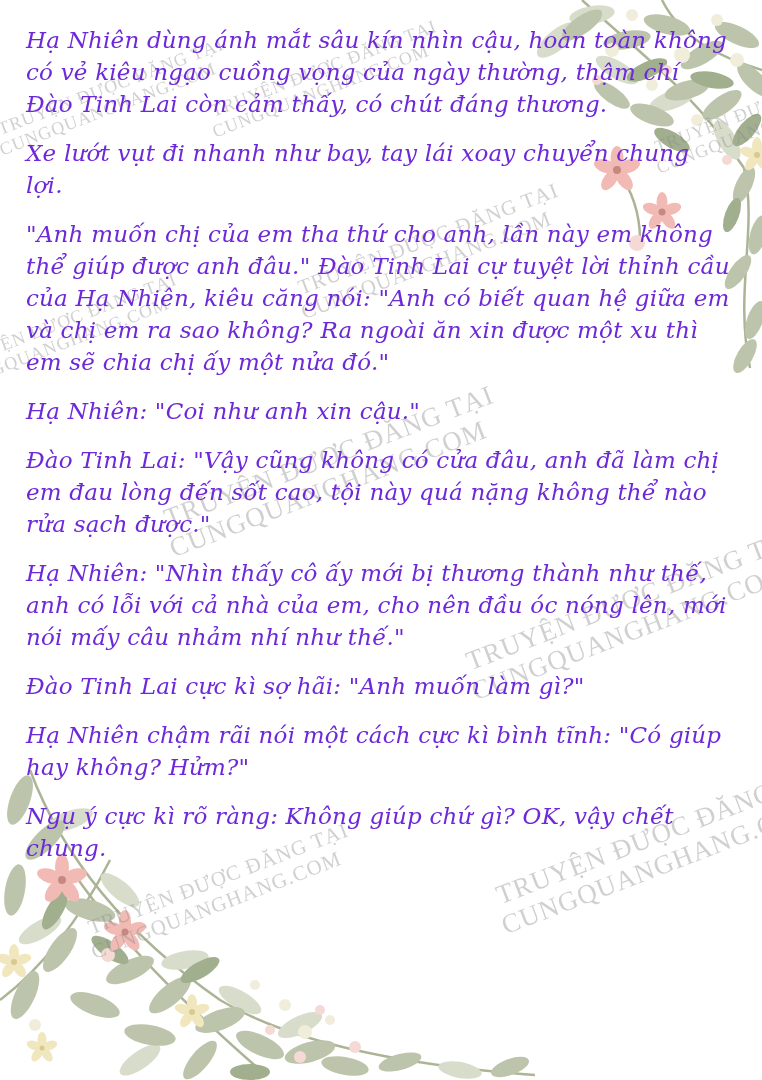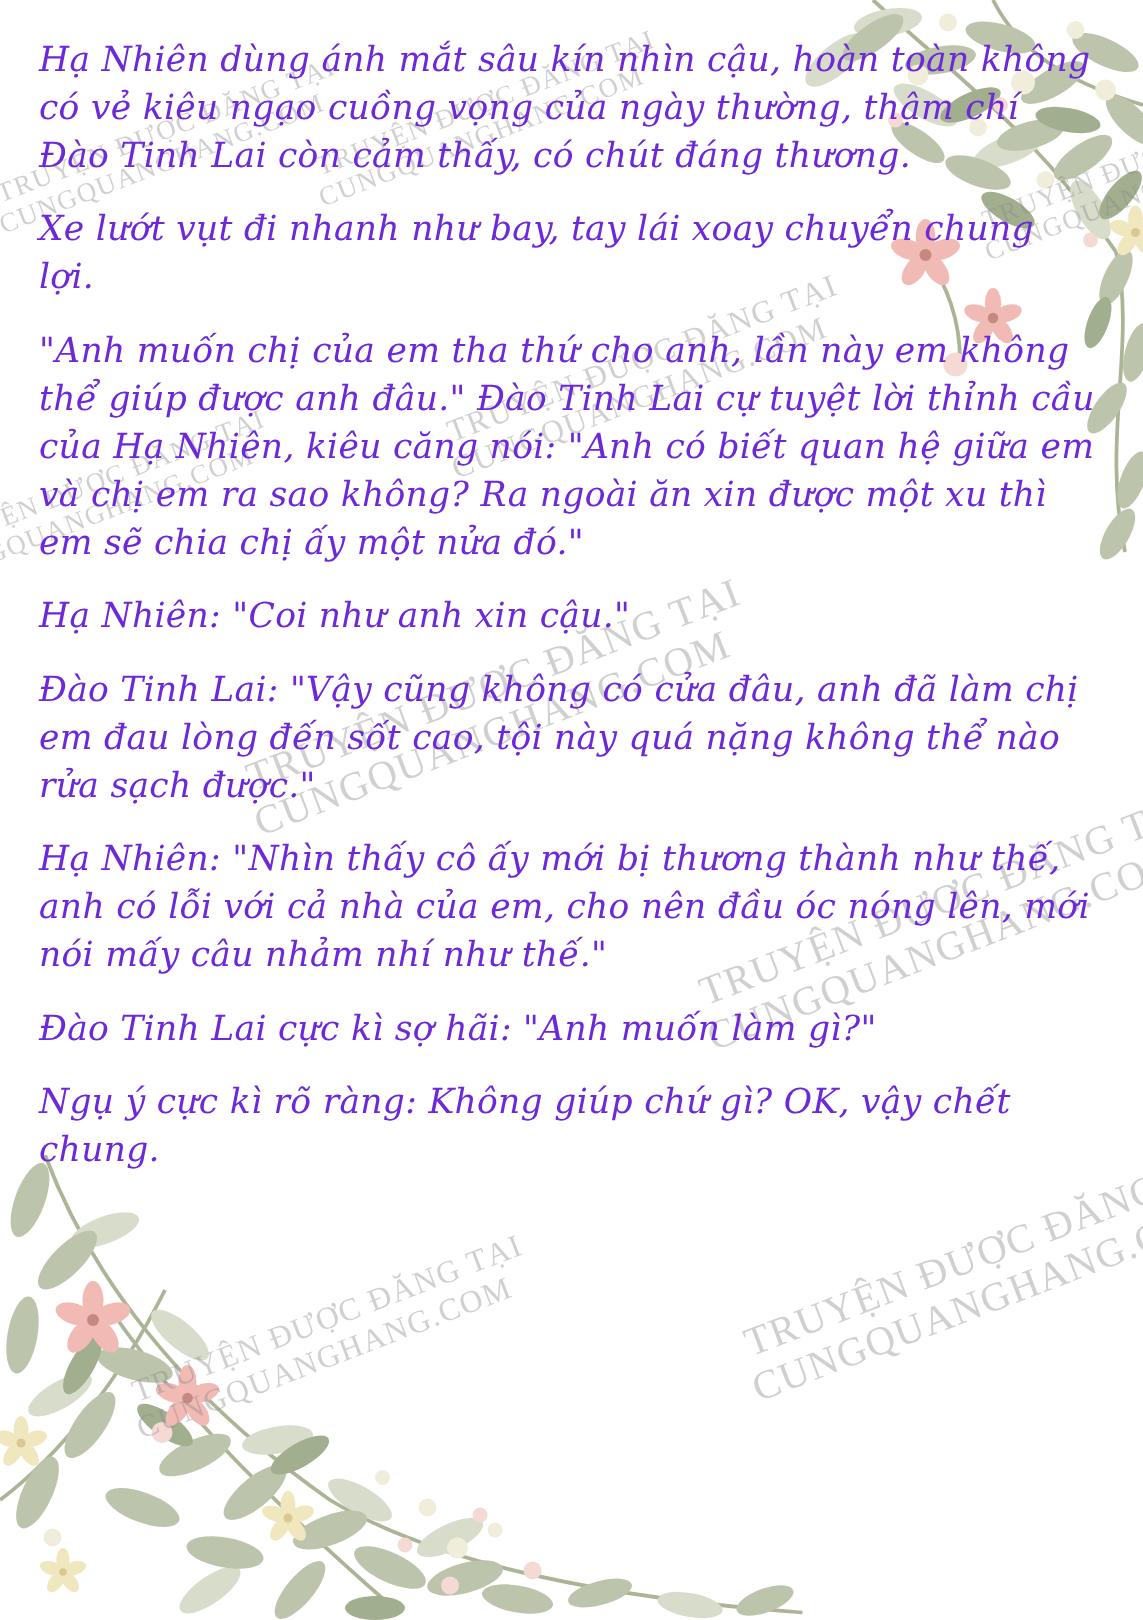--- a/index.html
+++ b/index.html
@@ -281,16 +281,17 @@
   </div>
 
   <div class="content">
     <p>Hạ Nhiên dùng ánh mắt sâu kín nhìn cậu, hoàn toàn không có vẻ kiêu ngạo cuồng vọng của ngày thường, thậm chí Đào Tinh Lai còn cảm thấy, có chút đáng thương.</p>
     <p>Xe lướt vụt đi nhanh như bay, tay lái xoay chuyển chung lợi.</p>
     <p>"Anh muốn chị của em tha thứ cho anh, lần này em không thể giúp được anh đâu." Đào Tinh Lai cự tuyệt lời thỉnh cầu của Hạ Nhiên, kiêu căng nói: "Anh có biết quan hệ giữa em và chị em ra sao không? Ra ngoài ăn xin được một xu thì em sẽ chia chị ấy một nửa đó."</p>
     <p>Hạ Nhiên: "Coi như anh xin cậu."</p>
     <p>Đào Tinh Lai: "Vậy cũng không có cửa đâu, anh đã làm chị em đau lòng đến sốt cao, tội này quá nặng không thể nào rửa sạch được."</p>
     <p>Hạ Nhiên: "Nhìn thấy cô ấy mới bị thương thành như thế, anh có lỗi với cả nhà của em, cho nên đầu óc nóng lên, mới nói mấy câu nhảm nhí như thế."</p>
     <p>Đào Tinh Lai cực kì sợ hãi: "Anh muốn làm gì?"</p>
+    <p>Hạ Nhiên chậm rãi nói một cách cực kì bình tĩnh: "Có giúp hay không? Hửm?"</p>
     <p>Ngụ ý cực kì rõ ràng: Không giúp chứ gì? OK, vậy chết chung.</p>
   </div>
 
 </div>
 
 </body></html>

